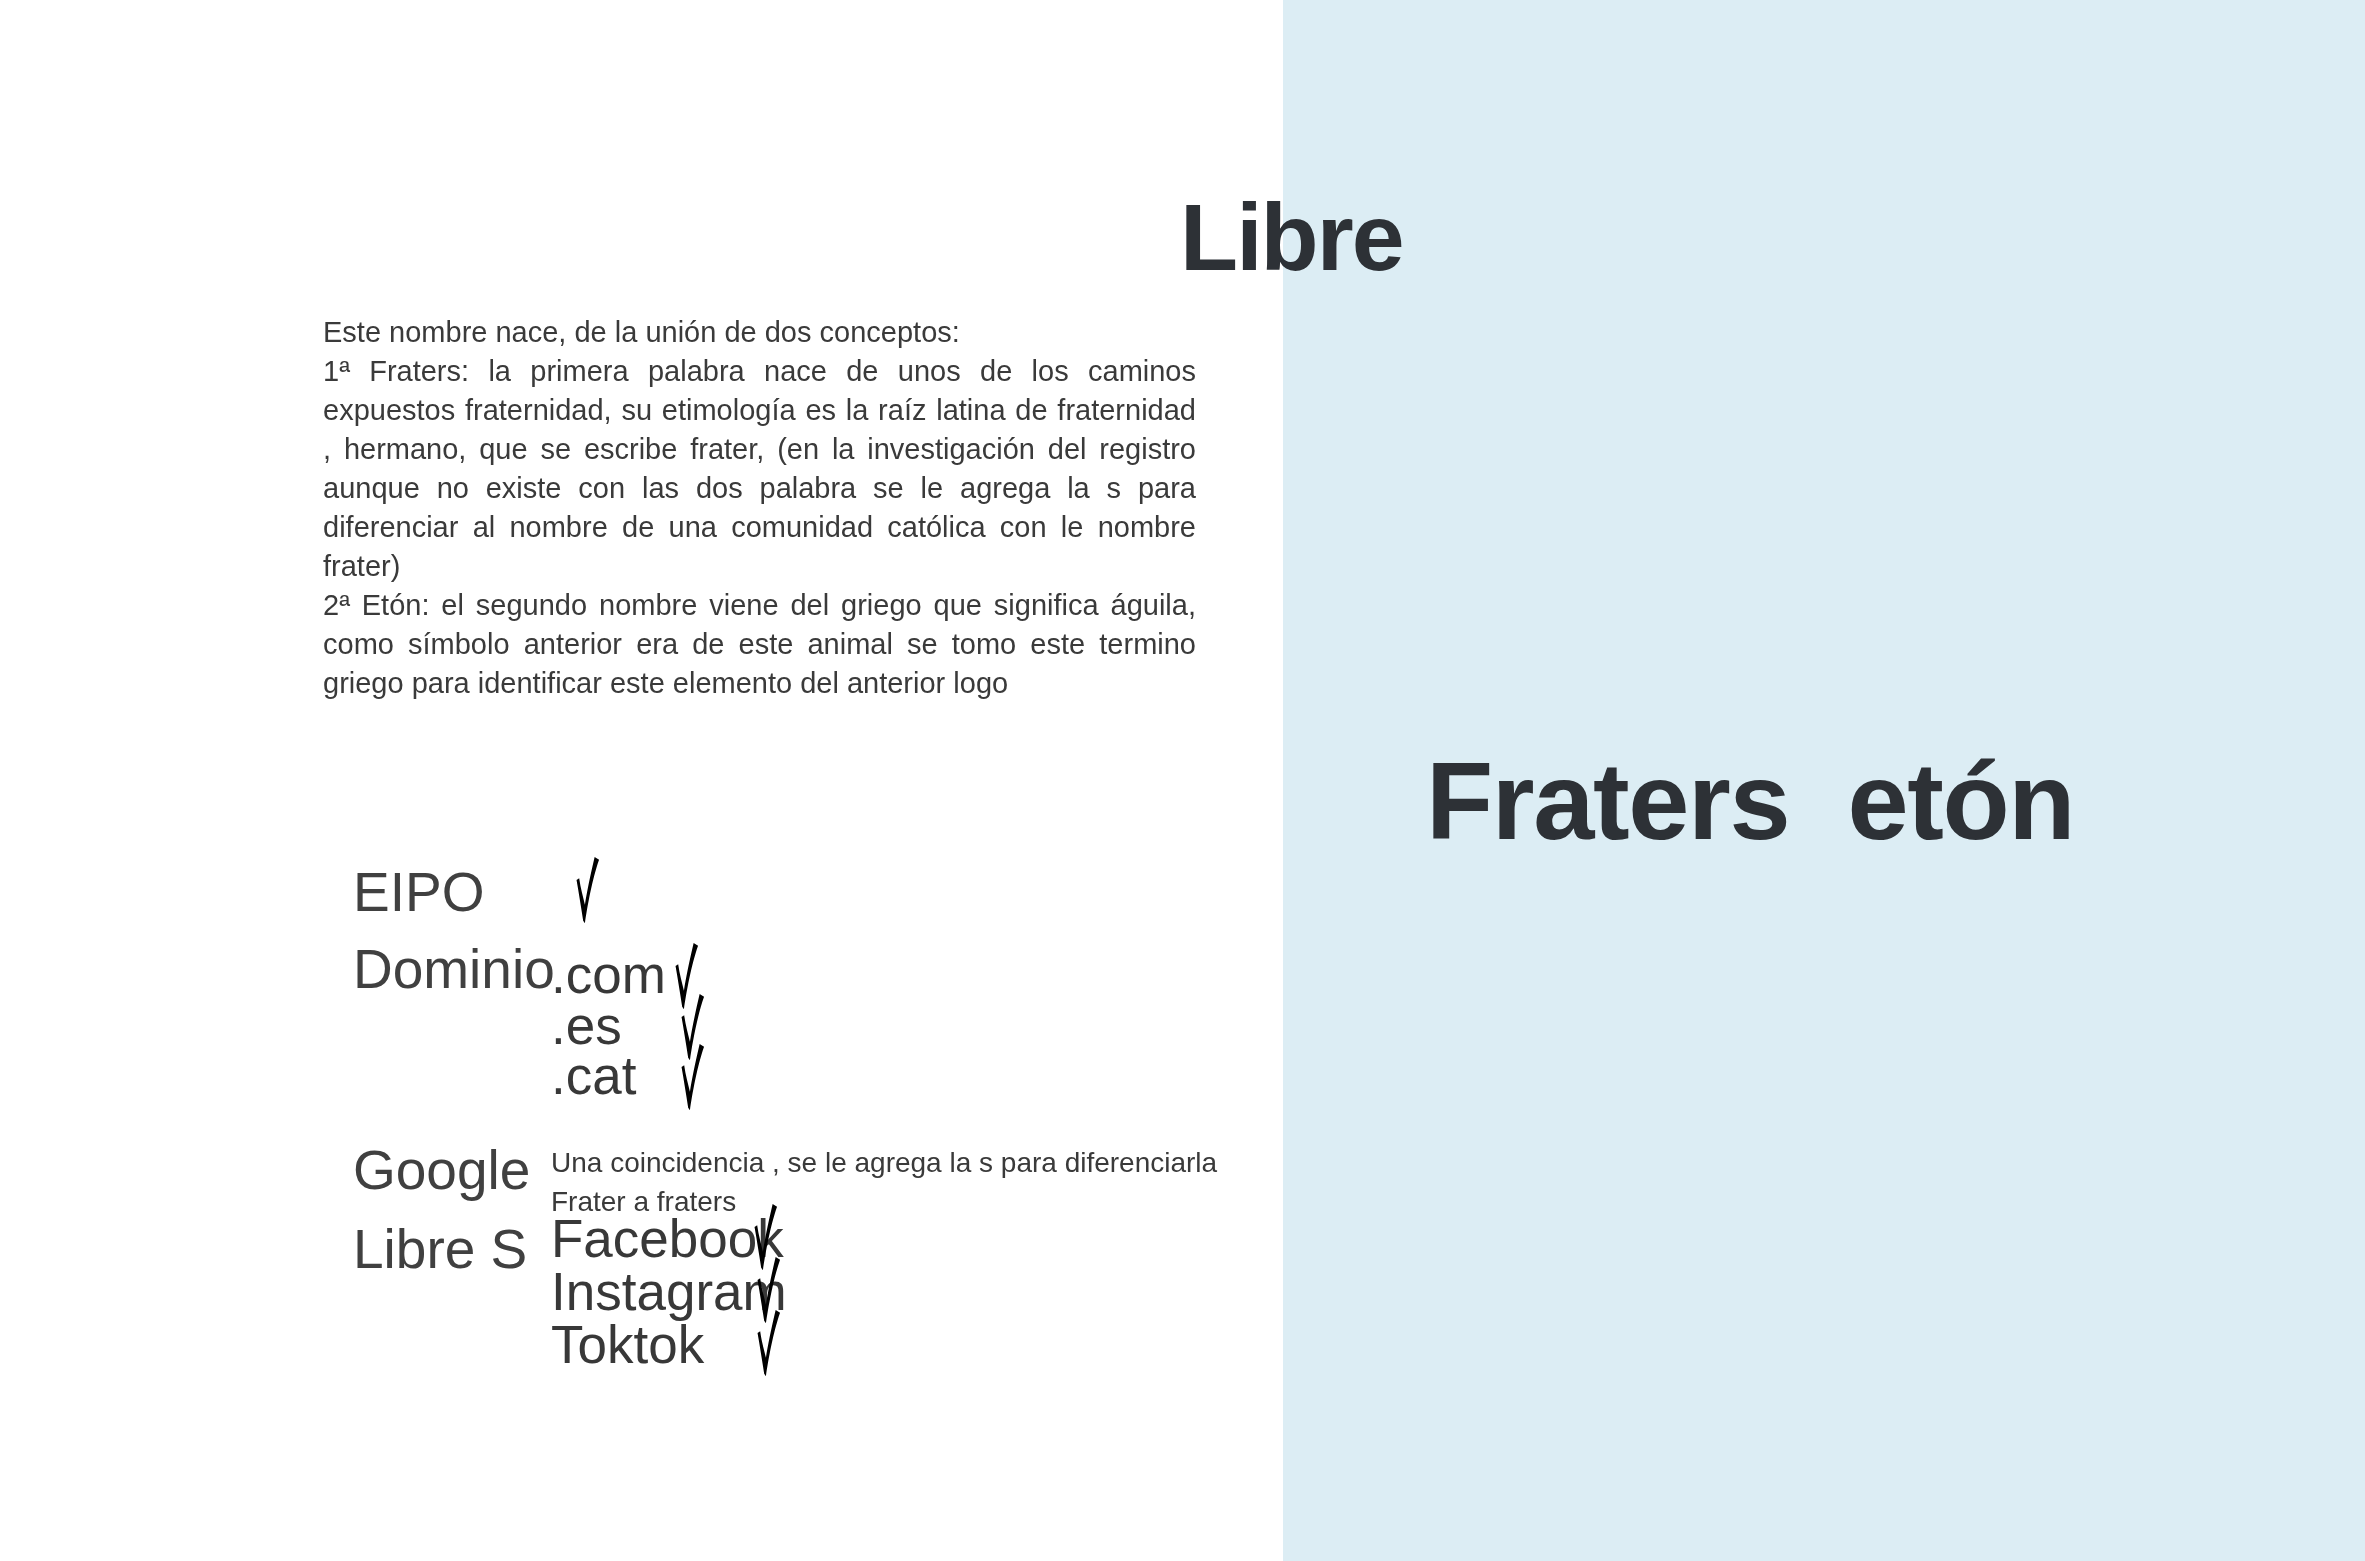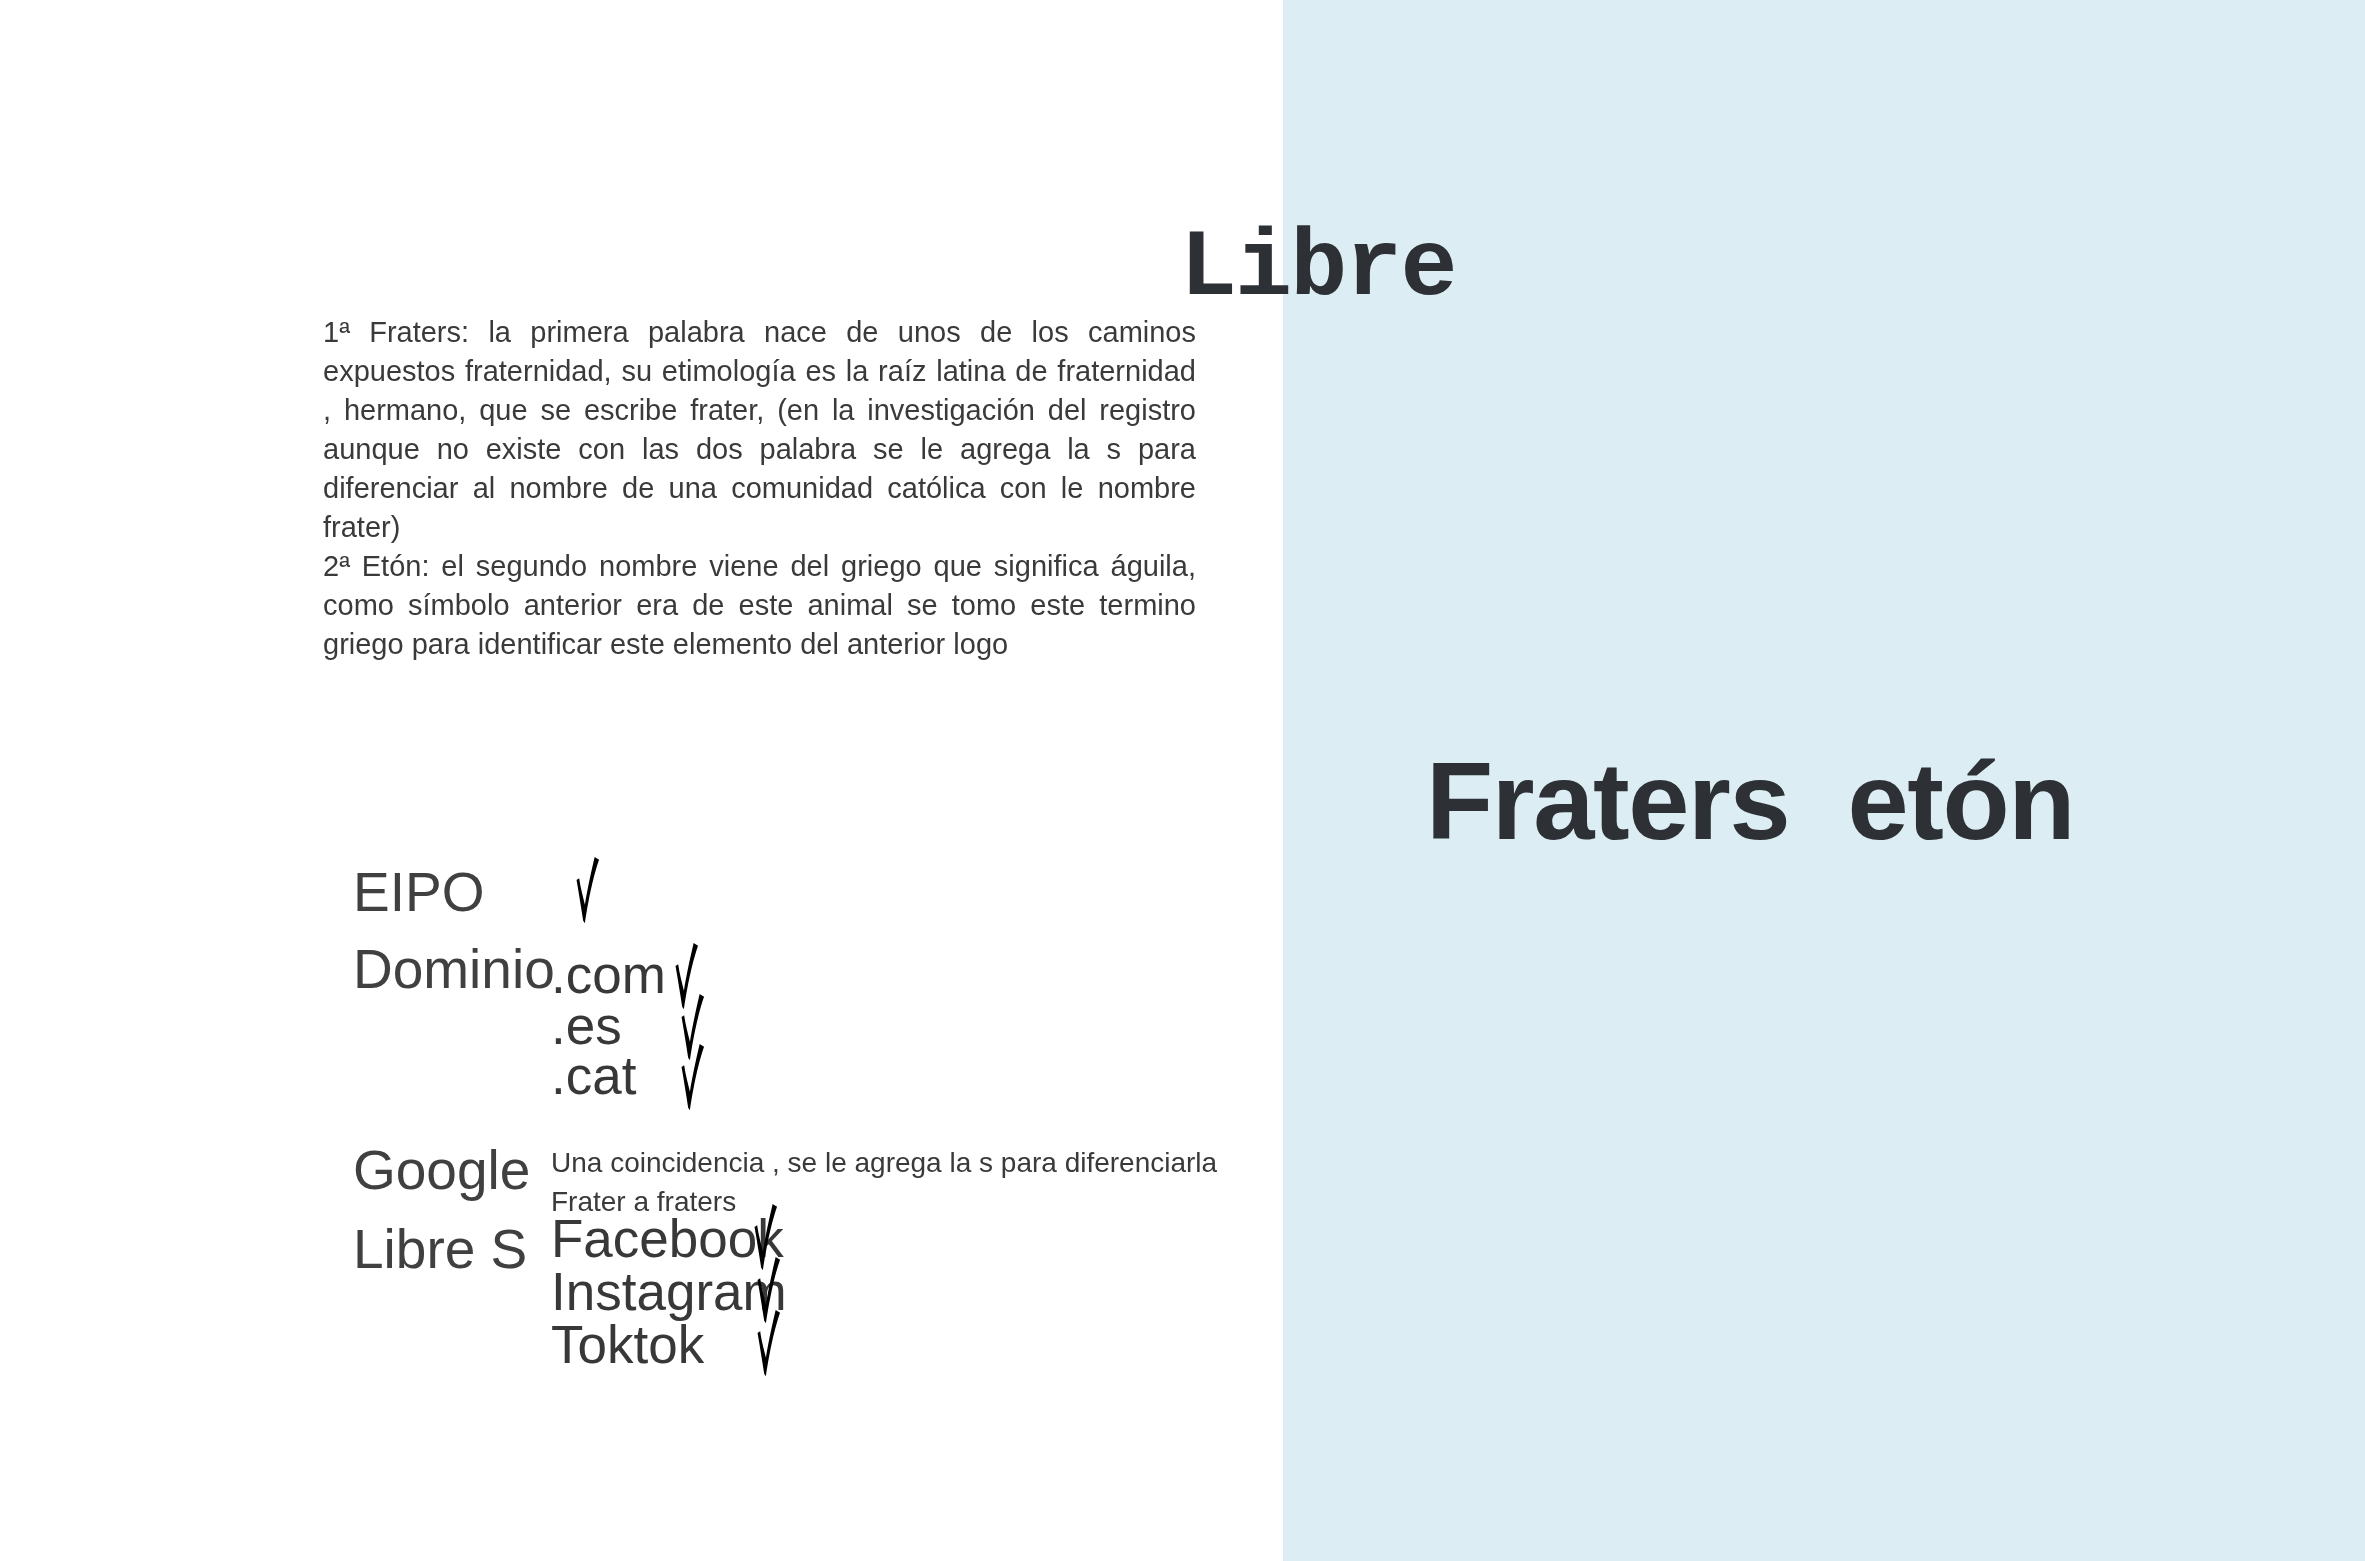--- a/index.html
+++ b/index.html
@@ -10,25 +10,24 @@
     overflow:hidden;
     font-family:"Liberation Sans","DejaVu Sans",sans-serif;
     color:#3a3a3a;
   }
   .side-panel{
     position:absolute;top:0;right:0;
     width:1130px;height:1561px;
     background:#dcedf4;
   }
   .slide-title{
-    position:absolute;left:1180px;top:222px;
+    position:absolute;left:1180px;top:190px;
     font-size:95px;line-height:1;font-weight:700;
     letter-spacing:-1.9px;color:#2d3136;margin:0;
     white-space:pre;
-    font-family:Liberation Mono, monospace;
   }
   .brand-name{
     position:absolute;left:1412px;top:732px;
     font-size:110px;line-height:1;font-weight:700;
     letter-spacing:-1.4px;color:#2d3136;margin:14px;
     white-space:pre;
   }
   .description{
     position:absolute;left:323px;top:313px;width:873px;
     font-size:29px;line-height:39px;text-align:justify;
@@ -62,20 +61,21 @@
         <path d="M8,54 C13,82 18,114 23,146 L27,152 C32,116 44,50 59,8 L49,2 C39,44 31,84 27,110 C23,93 17,72 14,50 Z"></path>
       </symbol>
     </defs>
   </svg>
 
   <div class="side-panel"></div>
 
   <h1 class="slide-title">Libre</h1>
 
   <div class="description">
+    <p>Este nombre nace, de la unión de dos conceptos:</p>
     <p>1ª Fraters:  la primera palabra nace de unos de los caminos expuestos fraternidad,  su  etimología  es la raíz latina de fraternidad , hermano, que se escribe frater, (en la investigación del registro aunque no existe con las dos palabra se le agrega la s para diferenciar al nombre de una comunidad católica con le nombre frater)</p>
     <p>2ª Etón: el segundo nombre viene del griego que significa águila, como símbolo anterior era de este animal se tomo este termino griego para identificar este elemento del anterior logo</p>
   </div>
 
   <div class="list-label" style="left:353px;top:862px">EIPO</div>
   <span class="check" style="left:573px;top:856px">
     <svg viewBox="0 0 60 160">
         <use href="#check-glyph"></use>
       </svg>
   </span>

